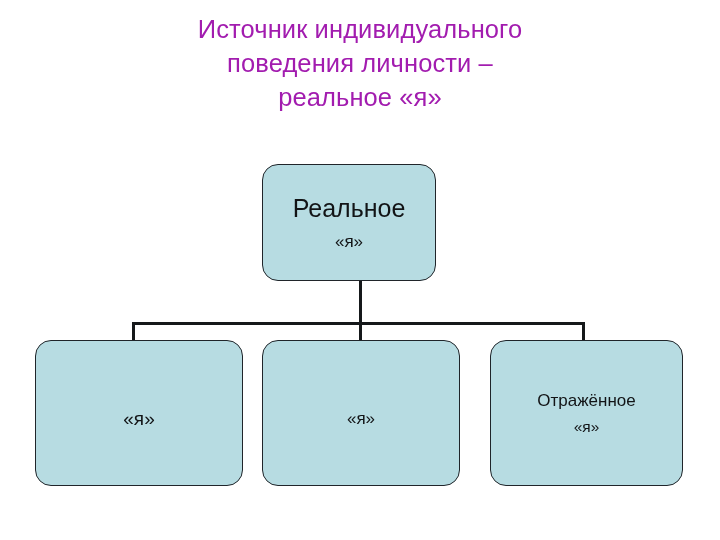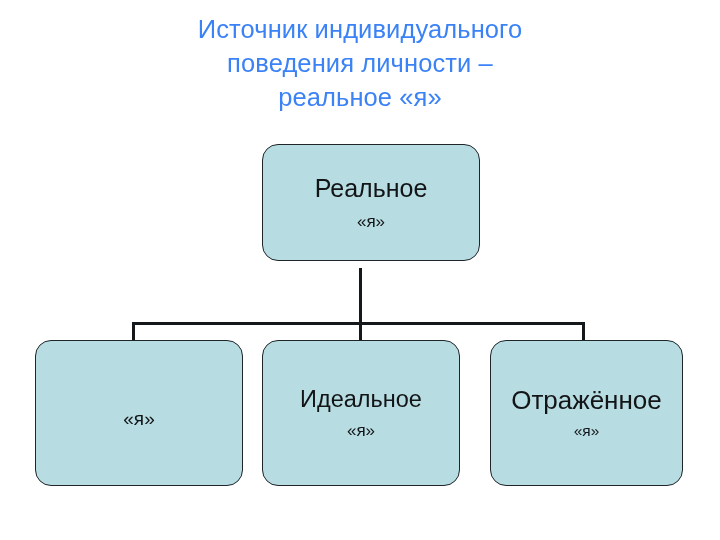--- a/index.html
+++ b/index.html
@@ -25,21 +25,21 @@
 
   
   .title {
     position: absolute;
     left: 60px;
     top: 12px;
     width: 600px;
     text-align: center;
     font-size: 25.5px;
     line-height: 34px;
-    color: #3b82f6;
+    color: #a21caf;
     letter-spacing: 0.1px;
     white-space: pre-line;
   }
 
   
   .conn {
     position: absolute;
     background: #15181a;
   }
   .conn-v-root {
@@ -95,22 +95,22 @@
   }
   .node .sub-label {
     display: block;
     margin-top: 9px;
     line-height: 1;
   }
 
   
   #node-root {
     left: 262px;
-    top: 144px;
-    width: 218px;
+    top: 164px;
+    width: 174px;
     height: 117px;
   }
   #node-root .main-label { font-size: 25px; }
   #node-root .sub-label  { font-size: 17px; margin-top: 12px; }
 
   
   #node-retro {
     left: 35px;
     top: 340px;
     width: 208px;
@@ -133,21 +133,21 @@
   #node-ideal .main-label { font-size: 23.5px; }
   #node-ideal .sub-label  { font-size: 17px; margin-top: 11px; }
 
   
   #node-reflected {
     left: 490px;
     top: 340px;
     width: 193px;
     height: 146px;
   }
-  #node-reflected .main-label { font-size: 26px; }
+  #node-reflected .main-label { font-size: 17px; }
   #node-reflected .sub-label  { font-size: 15.5px; margin-top: 9px; }
 </style>
 </head>
 <body>
 
 <div class="slide">
 
   <div class="title">Источник индивидуального
 поведения личности –
 реальное «я»</div>
@@ -161,21 +161,20 @@
   <div class="node" id="node-root">
     <span class="main-label">Реальное</span>
     <span class="sub-label">«я»</span>
   </div>
 
   <div class="node" id="node-retro">
     <span class="sub-label">«я»</span>
   </div>
 
   <div class="node" id="node-ideal">
-    <span class="main-label">Идеальное</span>
     <span class="sub-label">«я»</span>
   </div>
 
   <div class="node" id="node-reflected">
     <span class="main-label">Отражённое</span>
     <span class="sub-label">«я»</span>
   </div>
 
 </div>
 

